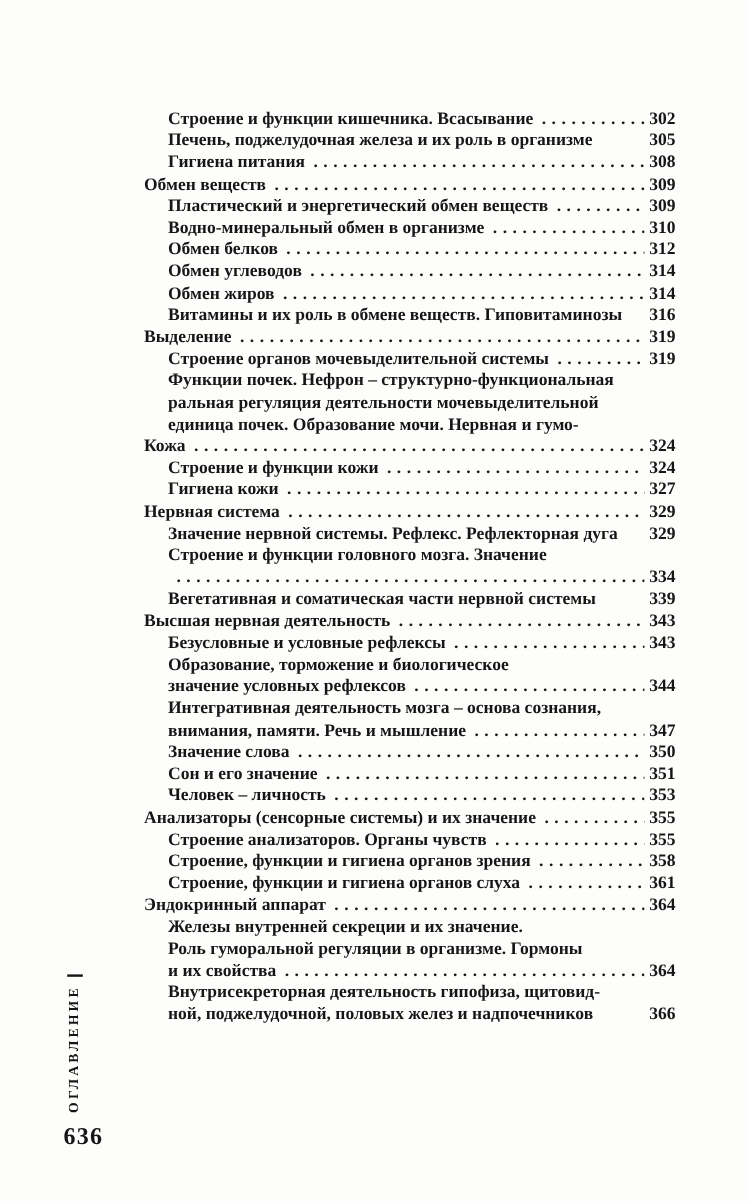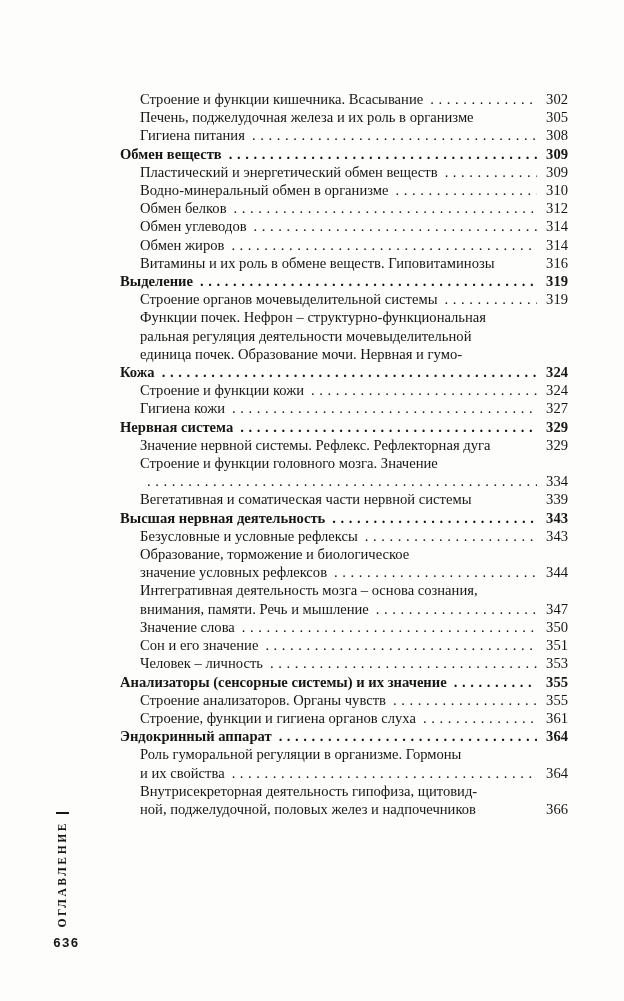--- a/index.html
+++ b/index.html
@@ -18,41 +18,40 @@
     overflow: hidden;
   }
   .toc {
     position: absolute;
     left: 120px;
     top: 90px;
     width: 448px;
     font-size: 14.6px;
     line-height: 18.2px;
   }
-  .entry { font-weight: normal; }
+  .entry { font-weight: bold; }
   .entry.bold { font-weight: bold; }
   .entry.indent { padding-left: 20px; }
   .line { display: flex; align-items: baseline; }
   .txt { white-space: nowrap; flex: 0 0 auto; }
   .leader {
     flex: 1 1 auto;
     overflow: hidden;
     white-space: nowrap;
     margin: 0 4px 0 7px;
     min-width: 4px;
   }
   .leader.dotted::after {
     content: "........................................................................";
     letter-spacing: 4.6px;
     white-space: nowrap;
   }
   .pg {
     flex: 0 0 auto;
     min-width: 27px;
-    text-align: right;
     white-space: nowrap;
   }
   .sidebar-caption {
     position: absolute;
     left: 52px;
     top: 812px;
     width: 20px;
     display: flex;
     flex-direction: column;
     align-items: center;
@@ -69,23 +68,22 @@
     font-weight: bold;
     font-size: 11.5px;
     letter-spacing: 2.6px;
     white-space: nowrap;
   }
   .page-number {
     position: absolute;
     left: 53px;
     top: 936px;
     font-weight: bold;
-    font-size: 13px;
+    font-size: 20px;
     letter-spacing: 1px;
-    font-family: Liberation Mono, monospace;
   }
 </style>
 </head>
 <body style="background: rgb(253, 253, 252); color: rgb(22, 22, 22);">
 
 <div class="page">
 
   <div class="toc" id="toc-container">
       <div class="entry indent">
         <div class="line">
@@ -297,33 +295,43 @@
       </div>
       <div class="entry indent">
         <div class="line">
           <span class="txt">Строение анализаторов. Органы чувств</span>
           <span class="leader dotted"></span>
           <span class="pg">355</span>
         </div>
       </div>
       <div class="entry indent">
         <div class="line">
+          <span class="txt">Строение, функции и гигиена органов зрения</span>
+          <span class="leader dotted"></span>
+          <span class="pg">358</span>
+        </div>
+      </div>
+      <div class="entry indent">
+        <div class="line">
           <span class="txt">Строение, функции и гигиена органов слуха</span>
           <span class="leader dotted"></span>
           <span class="pg">361</span>
         </div>
       </div>
       <div class="entry bold">
         <div class="line">
           <span class="txt">Эндокринный аппарат</span>
           <span class="leader dotted"></span>
           <span class="pg">364</span>
         </div>
       </div>
       <div class="entry indent">
+        <div class="line">
+          <span class="txt">Железы внутренней секреции и их значение.</span>
+        </div>
         <div class="line">
           <span class="txt">Роль гуморальной регуляции в организме. Гормоны</span>
         </div>
         <div class="line">
           <span class="txt">и их свойства</span>
           <span class="leader dotted"></span>
           <span class="pg">364</span>
         </div>
       </div>
       <div class="entry indent">

